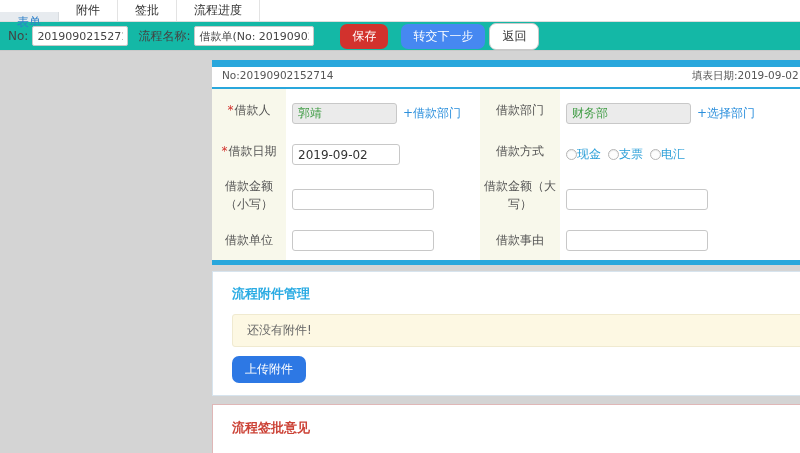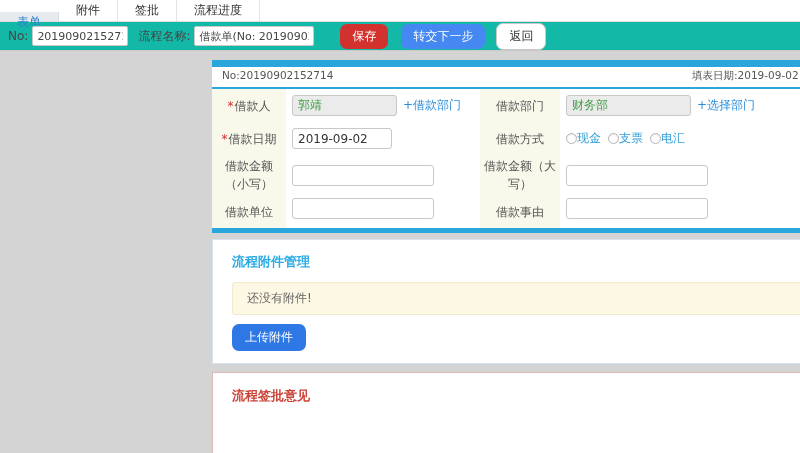--- a/index.html
+++ b/index.html
@@ -13,45 +13,45 @@
   .tab.active { background:#e7ebef; color:#2f81c9; border-right:1px solid #d8dce0;margin-top:12px; }
 
   
   .toolbar { display:flex; align-items:center; background:#14b8a6; height:29px; padding:0 8px; border-bottom:1px solid #c9c9c9; }
   .toolbar label { font-size:12px; color:#444; margin-right:4px; white-space:nowrap; }
   .toolbar input { height:20px; border:1px solid #c9c9c9; border-radius:2px; padding:0 4px; font-size:11px; color:#444; font-family:"DejaVu Sans",sans-serif; }
   .inp-no { width:96px; }
   .inp-name { width:120px; margin-right:26px; }
   .btn { border:none; border-radius:7px; font-size:12px; padding:4px 12px; cursor:pointer; white-space:nowrap; font-family:Liberation Serif, serif; }
   .btn-save { background:#d2322d; color:#fff; margin-right:13px; }
-  .btn-forward { background:#4688f1; color:#fff; margin-right:11px; }
+  .btn-forward { background:#4688f1; color:#fff; margin-right:4px; }
   .btn-back { background:#fff; color:#333; border:1px solid #c9c9c9; }
 
   
   .main-col { position:absolute; left:212px; top:60px; width:640px; }
 
   
   .form-panel { background:#fff; }
   .blue-bar { height:7px; background:#29a7dc; }
   .blue-bar-bottom { height:5px; background:#29a7dc; }
   .form-title-wrap { width:580px; text-align:center; padding:11px 0 7px; }
   .form-title { font-size:22px; color:#2aabe3; display:inline-block; }
   .meta-row { position:relative; height:20px; font-size:10.5px; color:#555; }
   .meta-no { position:absolute; left:10px; top:2px; }
   .meta-date { position:absolute; left:480px; top:2px; white-space:nowrap; }
   .blue-divider { height:2px; background:#29a7dc; }
 
   .form-grid { display:grid; grid-template-columns:74px 194px 80px 1fr; }
   .cell { display:flex; align-items:center; min-height:33px; }
   .cell-label { background:#f8f8eb; justify-content:center; text-align:center; color:#555; font-size:12px; padding:2px 4px; line-height:1.5; flex-wrap:wrap; }
-  .cell-field { background:#fff; padding:2px 6px; }
+  .cell-field { background:#fff; padding:2px 6px;margin-top:8px; }
   .req { color:#d2322d; margin-right:1px; }
   .fi { height:21px; border:1px solid #c8c8c8; border-radius:3px; padding:0 5px; font-size:12px; font-family:"DejaVu Sans",sans-serif; color:#333; }
   .fi-ro { background:#ebebeb; color:#3f9c44; }
-  .w105 { width:105px; } .w112 { width:100px; } .w125 { width:125px; } .w142 { width:142px; }
+  .w105 { width:105px; } .w112 { width:108px; } .w125 { width:125px; } .w142 { width:142px; }
   .pick-link { color:#2b8fdc; font-size:12px; margin-left:6px; text-decoration:none; white-space:nowrap; cursor:pointer; }
   .radios { display:flex; align-items:center; gap:7px; }
   .radio-item { display:flex; align-items:center; gap:0; cursor:pointer; }
   .rad { width:11px; height:11px; border:1px solid #b5b5b5; border-radius:50%; background:#fdfdfd; box-shadow:inset 0 1px 1px rgba(0,0,0,.08); }
   .radio-item span.rlabel { color:#2b9fd8; font-size:12px; }
 
   
   .attach-panel { background:#fff; border:1px solid #d7e4ee; margin-top:6px; padding:13px 19px 12px; }
   .attach-heading { color:#2aabe3; font-size:13px; font-weight:bold; }
   .alert-empty { margin-top:11px; background:#fdf8e3; border:1px solid #f0ead0; border-radius:3px; padding:7px 14px; font-size:12px; color:#666; }

